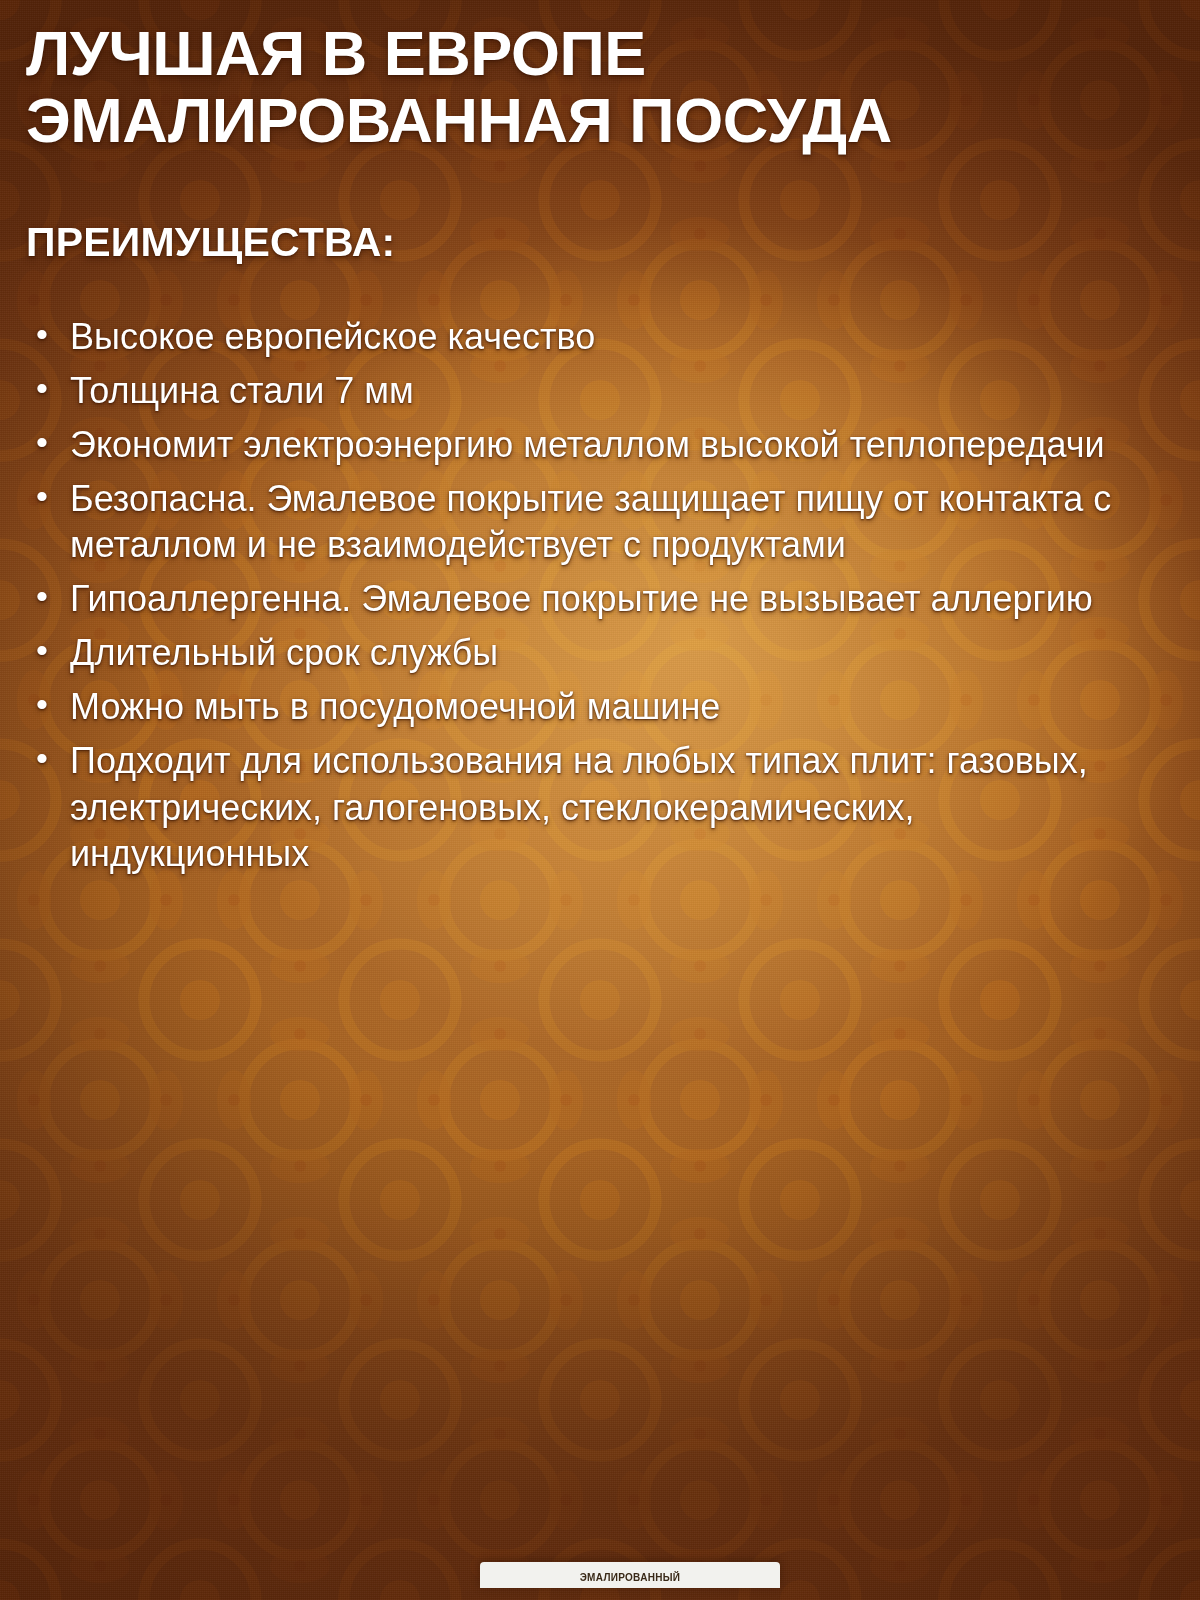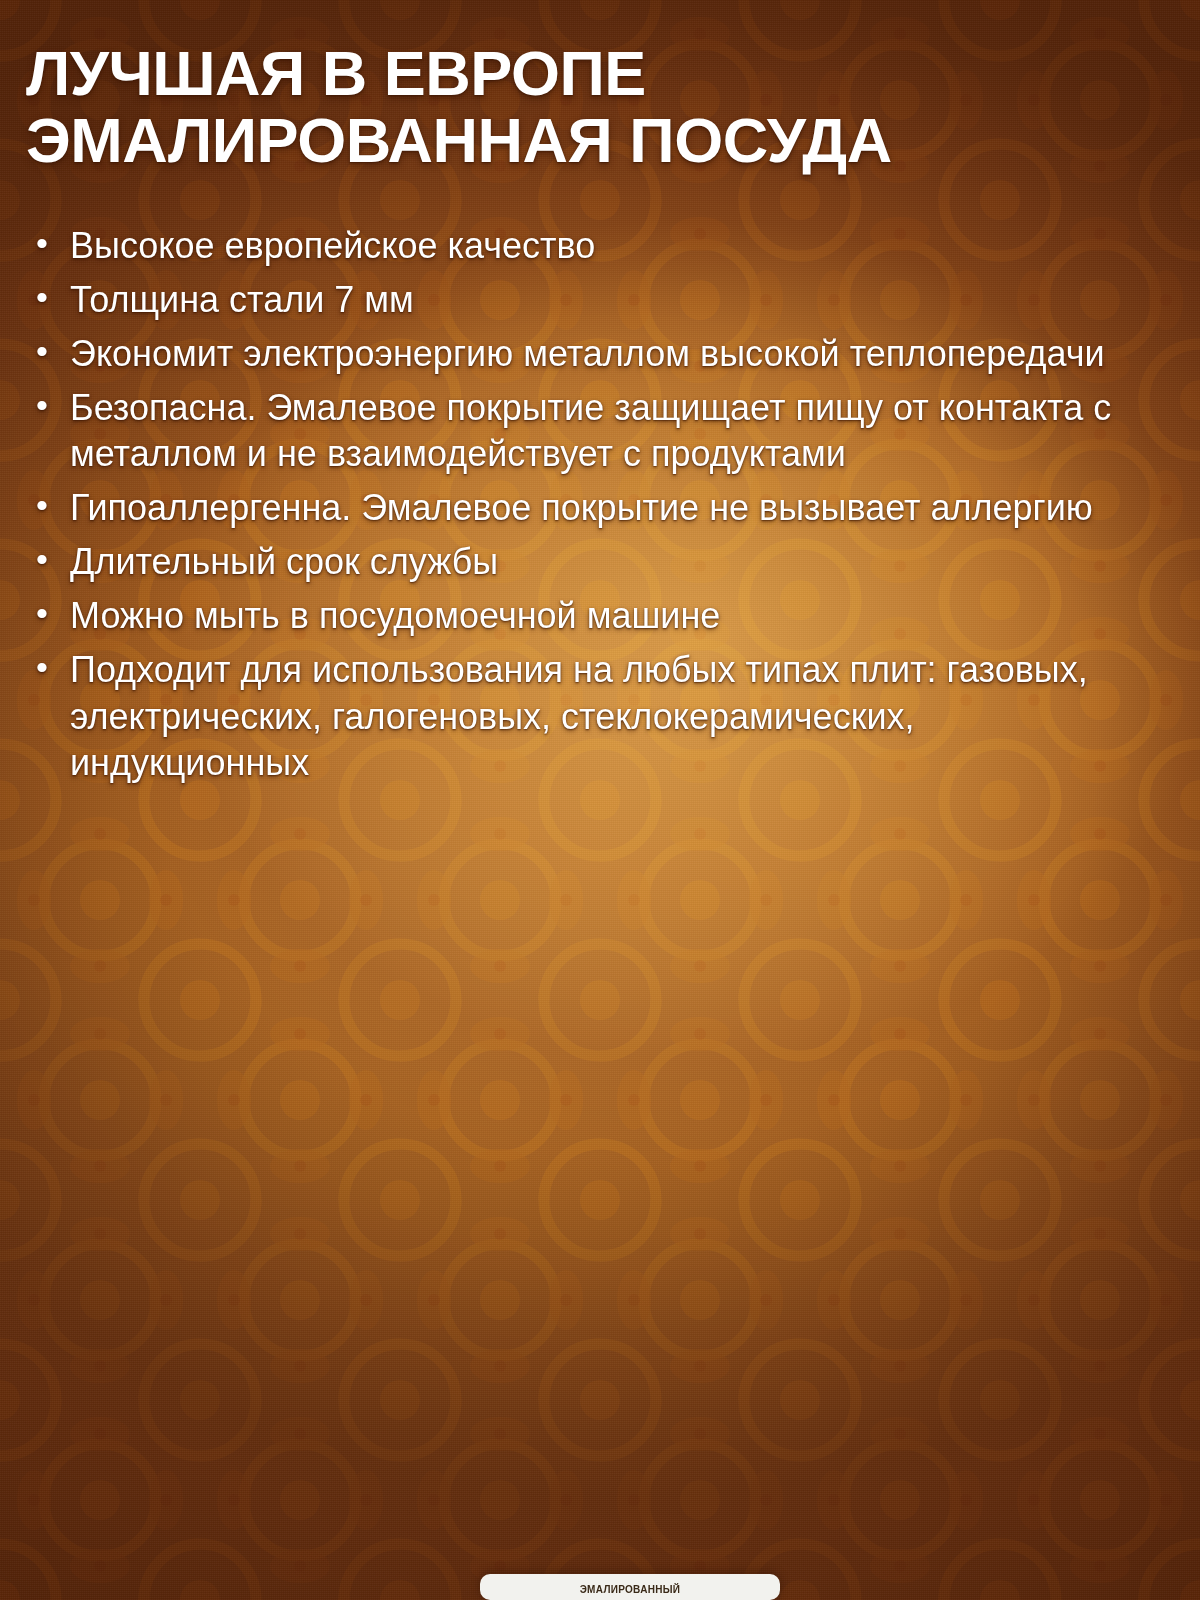--- a/index.html
+++ b/index.html
@@ -43,21 +43,21 @@
     inset: 0;
     background-image:
       repeating-linear-gradient(0deg, rgba(255,255,255,0.025) 0 1px, rgba(0,0,0,0.02) 1px 2px),
       repeating-linear-gradient(90deg, rgba(255,255,255,0.018) 0 1px, rgba(0,0,0,0.018) 1px 2px);
     pointer-events: none;
   }
 
   .content {
     position: relative;
     z-index: 5;
-    padding: 40px 40px 0 26px;
+    padding: 20px 40px 0 26px;
     color: #ffffff;
   }
 
   h1.headline {
     margin: 0;
     font-size: 63px;
     line-height: 1.07;
     font-weight: bold;
     letter-spacing: -0.5px;
     text-shadow: 0 3px 7px rgba(60,22,4,0.55), 0 1px 2px rgba(60,22,4,0.8);
@@ -92,30 +92,29 @@
     left: 10px;
     top: -2px;
     font-size: 34px;
     line-height: 1.3;
   }
 
   
   #bottom-card {
     position: absolute;
     left: 480px;
-    bottom: 0;
+    bottom: 12px;
     width: 300px;
     height: 26px;
     background: #f2f2ee;
     border-top-left-radius: 4px;
     border-top-right-radius: 4px;
     box-shadow: 0 -2px 8px rgba(40,15,2,0.4);
     z-index: 8;
     overflow: hidden;
-    border-radius: 10px;
   }
   #bottom-card .card-text {
     display: block;
     text-align: center;
     font-size: 10px;
     color: #3a2a18;
     font-weight: bold;
     margin-top: 10px;
     letter-spacing: 0.3px;
     white-space: nowrap;
@@ -165,20 +164,21 @@
   <div id="vignette"></div>
   <div id="grain"></div>
 
   <div class="content">
 
     <h1 class="headline">
       <span class="l1">ЛУЧШАЯ В ЕВРОПЕ</span>
       <span class="l2">ЭМАЛИРОВАННАЯ ПОСУДА</span>
     </h1>
 
+    <h2 class="subhead">ПРЕИМУЩЕСТВА:</h2>
 
     <ul class="benefits">
       <li>Высокое европейское качество</li>
       <li>Толщина стали 7 мм</li>
       <li>Экономит электроэнергию металлом высокой теплопередачи</li>
       <li>Безопасна. Эмалевое покрытие защищает пищу от контакта с металлом и не взаимодействует с продуктами</li>
       <li>Гипоаллергенна. Эмалевое покрытие не вызывает аллергию</li>
       <li>Длительный срок службы</li>
       <li>Можно мыть в посудомоечной машине</li>
       <li>Подходит для использования на любых типах плит: газовых, электрических, галогеновых, стеклокерамических, индукционных</li>

